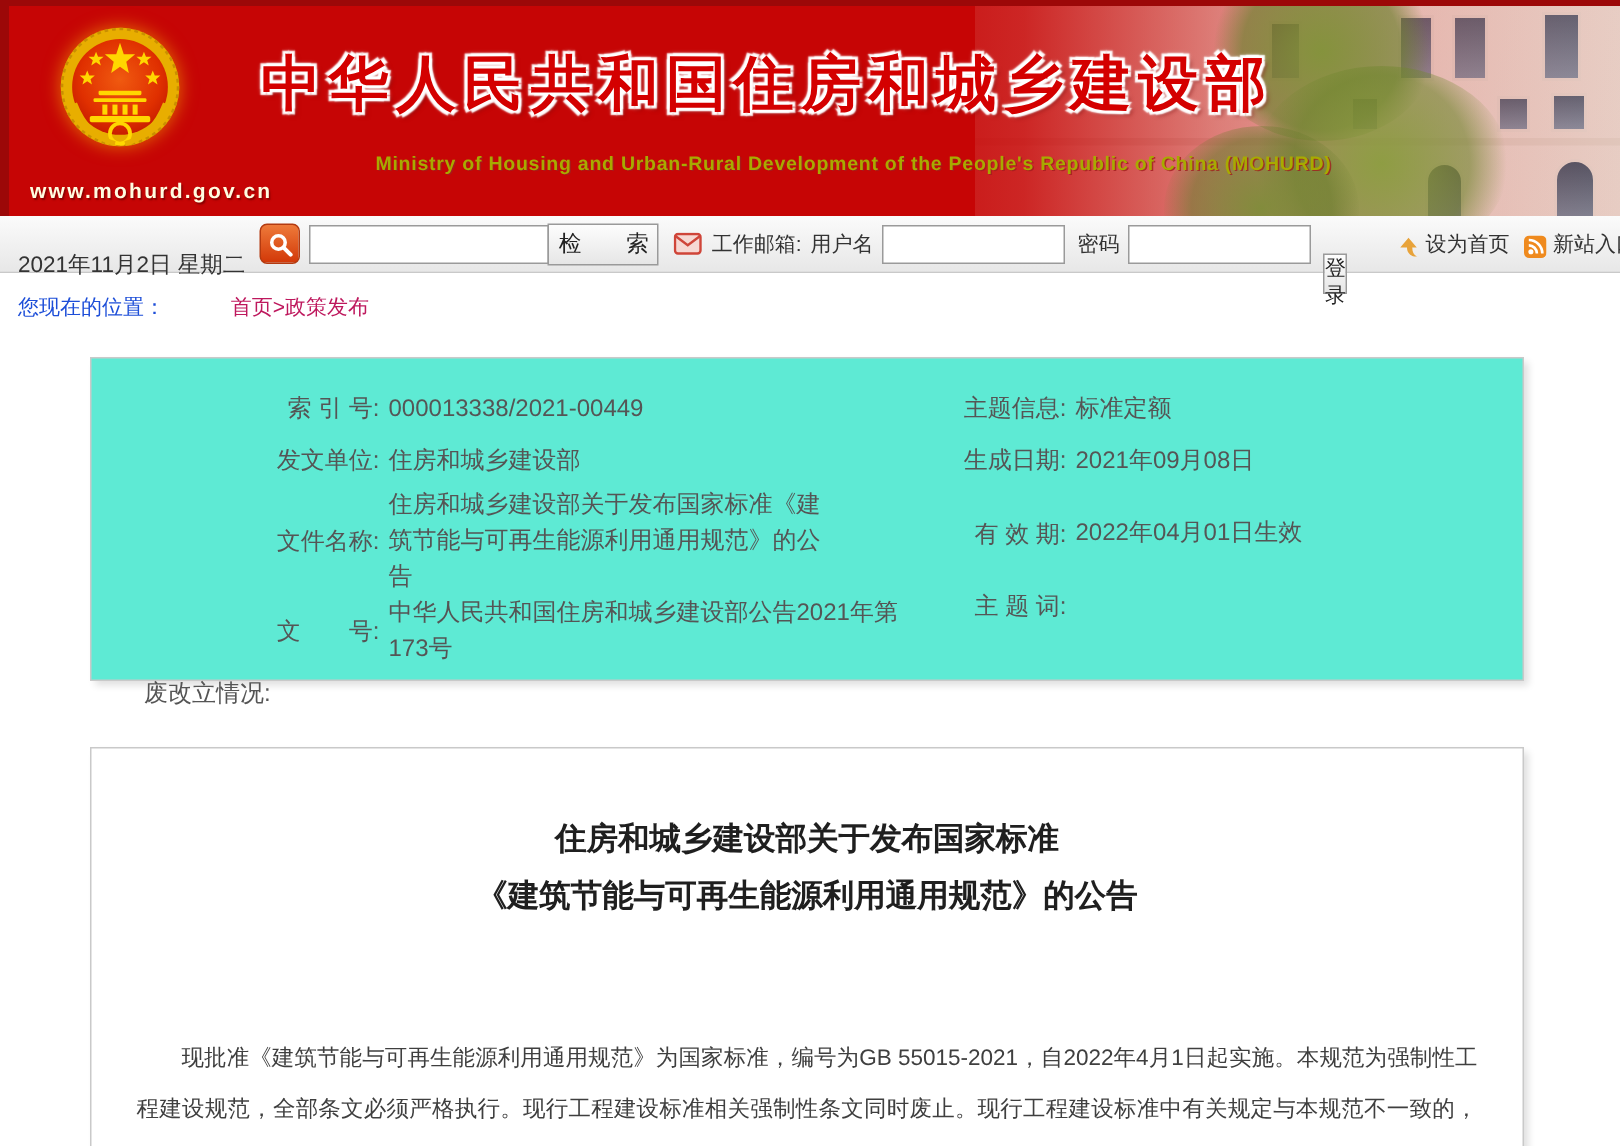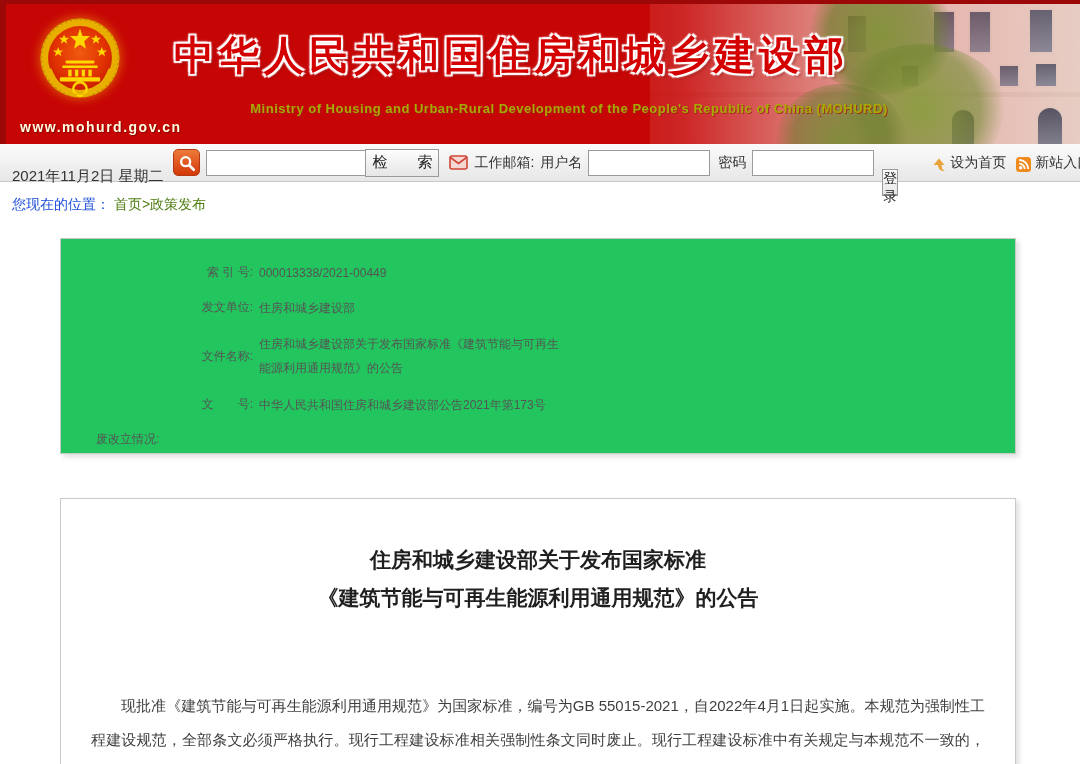--- a/index.html
+++ b/index.html
@@ -57,26 +57,26 @@
   .login-btn { height:27px; width:52px; border:1px solid #9a9a9a;
     background:linear-gradient(#fdfdfd,#e6e6e6); font-size:14px; color:#222; cursor:pointer;margin-top:40px; }
   .tb-spacer { flex:1; }
   .tb-divider { width:1px; height:20px; background:#c8c8c8; margin:0 12px; }
   .tb-link { display:flex; align-items:flex-end; gap:4px; color:#333; text-decoration:none;
     margin-left:10px; white-space:nowrap; cursor:pointer; }
 
   
   .breadcrumb { position:absolute; left:12px; top:196px; font-size:14px; color:#333; }
   .crumb-label { color:#1d4ed8; font-weight:normal; }
-  .crumb-trail { color:#4d7c0f; cursor:pointer; }
+  .crumb-trail { color:#be185d; cursor:pointer;margin-left:40px; }
 
   
   .meta-box { position:absolute; left:60px; top:238px; width:956px; height:216px;
-    background:#22c55e; border:1px solid #c9c9c9; box-shadow:3px 3px 5px rgba(0,0,0,.13);
-    display:flex; padding-top:16px; font-size:12px; color:#555; }
+    background:#5eead4; border:1px solid #c9c9c9; box-shadow:3px 3px 5px rgba(0,0,0,.13);
+    display:flex; padding-top:16px; font-size:16px; color:#555; }
   .meta-col-left { width:560px; }
   .meta-col-right { width:380px; }
   .meta-row { display:flex; align-items:center; min-height:35px; }
   .meta-row.tall { min-height:62px; }
   .meta-label { width:198px; text-align:right; padding-right:6px; white-space:pre; flex:none; }
   .meta-col-right .meta-label { width:96px; }
   .meta-value { flex:1; line-height:24px; }
   .meta-col-left .tall .meta-value { max-width:300px; }
   .meta-row.loose .meta-label { width:auto; text-align:right; padding-left:35px; }
 
@@ -213,20 +213,38 @@
       </div>
       <div class="meta-row">
         <span class="meta-label">文　　号:</span>
         <span class="meta-value">中华人民共和国住房和城乡建设部公告2021年第173号</span>
       </div>
       <div class="meta-row loose">
         <span class="meta-label">废改立情况:</span>
         <span class="meta-value"></span>
       </div>
     </div>
+    <div class="meta-col-right">
+      <div class="meta-row">
+        <span class="meta-label">主题信息:</span>
+        <span class="meta-value">标准定额</span>
+      </div>
+      <div class="meta-row">
+        <span class="meta-label">生成日期:</span>
+        <span class="meta-value">2021年09月08日</span>
+      </div>
+      <div class="meta-row tall">
+        <span class="meta-label">有 效 期:</span>
+        <span class="meta-value">2022年04月01日生效</span>
+      </div>
+      <div class="meta-row">
+        <span class="meta-label">主 题 词:</span>
+        <span class="meta-value"></span>
+      </div>
+    </div>
   </section>
 
   <section class="doc-box">
     <h1 class="doc-title">
       <div>住房和城乡建设部关于发布国家标准</div>
       <div>《建筑节能与可再生能源利用通用规范》的公告</div>
     </h1>
     <p class="doc-body">现批准《建筑节能与可再生能源利用通用规范》为国家标准，编号为GB 55015-2021，自2022年4月1日起实施。本规范为强制性工程建设规范，全部条文必须严格执行。现行工程建设标准相关强制性条文同时废止。现行工程建设标准中有关规定与本规范不一致的，以本规范的规定为准。</p>
   </section>
 

